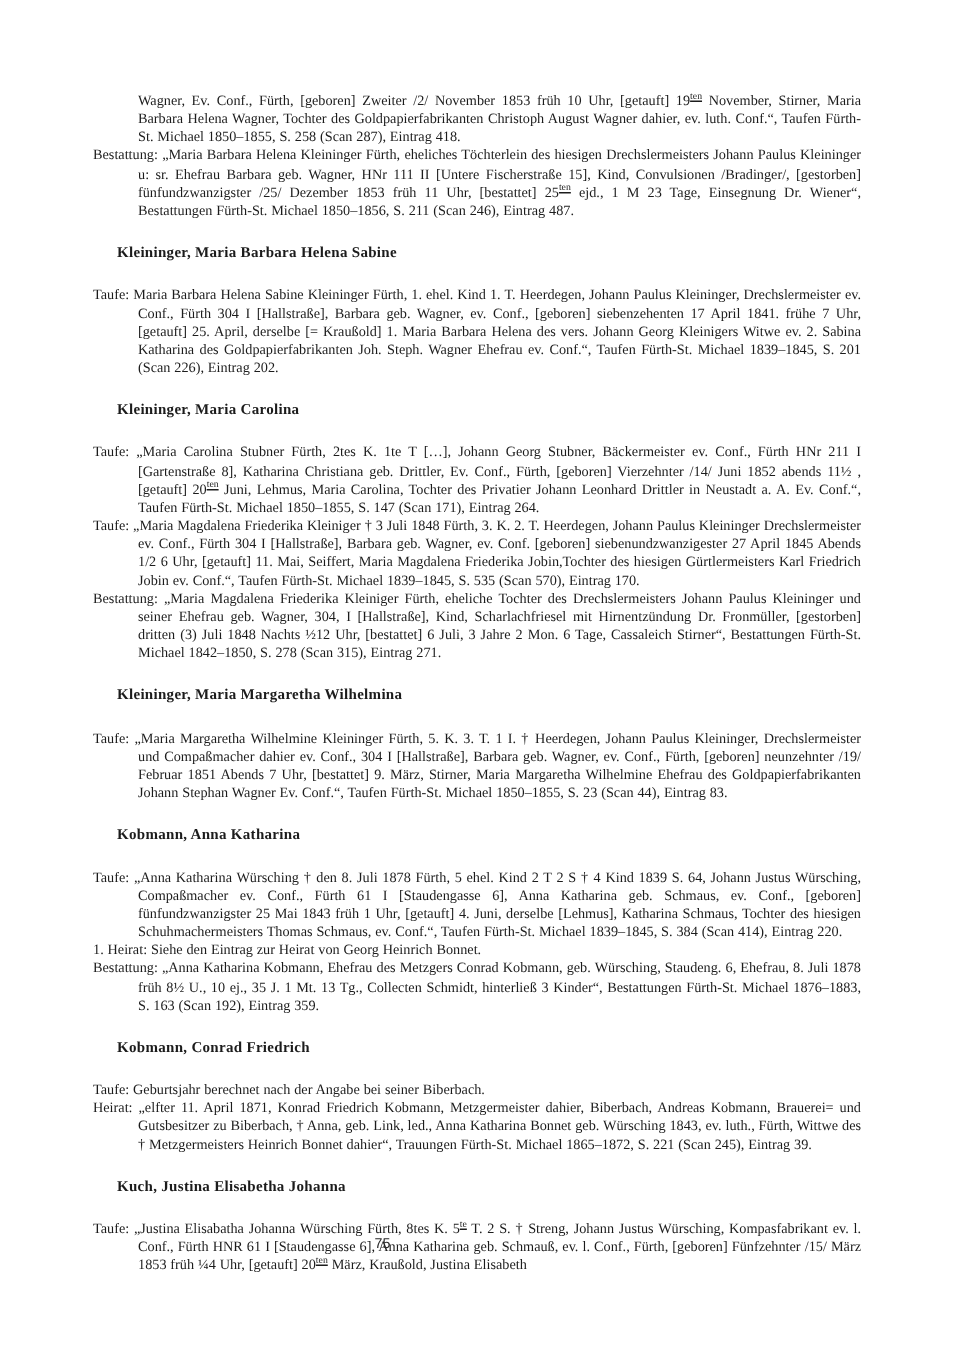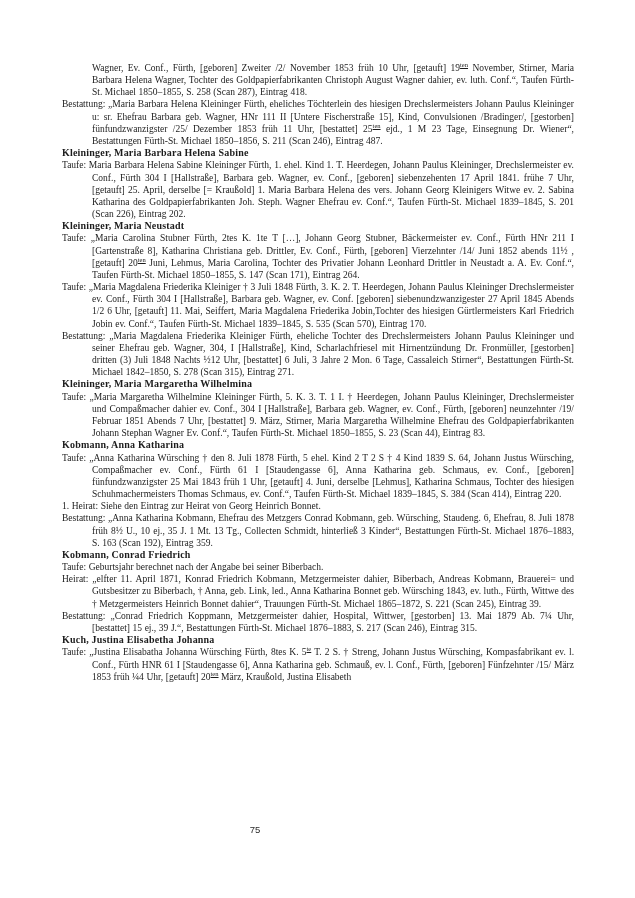--- a/index.html
+++ b/index.html
@@ -27,21 +27,21 @@
     line-height: 12.15px;
     text-align: justify;
     padding-left: 30px;
     text-indent: -30px;
     word-spacing: 0.2px;
   }
   main p.cont {
     text-indent: 0;
   }
   main h3 {
-    margin: 0;
+    margin: 16px;
     font-size: 10px;
     line-height: 12.3px;
     font-weight: bold;
     text-align: left;
     padding-left: 0;
     text-indent: 0;
     letter-spacing: 0.2px;
   }
   sup.ord {
     font-size: 6.5px;
@@ -61,33 +61,32 @@
   }
 </style>
 </head>
 <body>
 
 <main data-name="register-page">
     <p data-name="entry-paragraph-continuation" class="cont">Wagner, Ev. Conf., Fürth, [geboren] Zweiter /2/ November 1853 früh 10 Uhr, [getauft] 19<sup class="ord">ten</sup> November, Stirner, Maria Barbara Helena Wagner, Tochter des Goldpapierfabrikanten Christoph August Wagner dahier, ev. luth. Conf.“, Taufen Fürth-St. Michael 1850–1855, S. 258 (Scan 287), Eintrag 418.</p>
     <p data-name="entry-paragraph">Bestattung: „Maria Barbara Helena Kleininger Fürth, eheliches Töchterlein des hiesigen Drechslermeisters Johann Paulus Kleininger u: sr. Ehefrau Barbara geb. Wagner, HNr 111 II [Untere Fischerstraße 15], Kind, Convulsionen /Bradinger/, [gestorben] fünfundzwanzigster /25/ Dezember 1853 früh 11 Uhr, [bestattet] 25<sup class="ord">ten</sup> ejd., 1 M 23 Tage, Einsegnung Dr. Wiener“, Bestattungen Fürth-St. Michael 1850–1856, S. 211 (Scan 246), Eintrag 487.</p>
     <h3 data-name="entry-heading">Kleininger, Maria Barbara Helena Sabine</h3>
     <p data-name="entry-paragraph">Taufe: Maria Barbara Helena Sabine Kleininger Fürth, 1. ehel. Kind 1. T. Heerdegen, Johann Paulus Kleininger, Drechslermeister ev. Conf., Fürth 304 I [Hallstraße], Barbara geb. Wagner, ev. Conf., [geboren] siebenzehenten 17 April 1841. frühe 7 Uhr, [getauft] 25. April, derselbe [= Kraußold] 1. Maria Barbara Helena des vers. Johann Georg Kleinigers Witwe ev. 2. Sabina Katharina des Goldpapierfabrikanten Joh. Steph. Wagner Ehefrau ev. Conf.“, Taufen Fürth-St. Michael 1839–1845, S. 201 (Scan 226), Eintrag 202.</p>
-    <h3 data-name="entry-heading">Kleininger, Maria Neustadt</h3>
+    <h3 data-name="entry-heading">Kleininger, Maria Carolina</h3>
     <p data-name="entry-paragraph">Taufe: „Maria Carolina Stubner Fürth, 2tes K. 1te T […], Johann Georg Stubner, Bäckermeister ev. Conf., Fürth HNr 211 I [Gartenstraße 8], Katharina Christiana geb. Drittler, Ev. Conf., Fürth, [geboren] Vierzehnter /14/ Juni 1852 abends 11½ , [getauft] 20<sup class="ord">ten</sup> Juni, Lehmus, Maria Carolina, Tochter des Privatier Johann Leonhard Drittler in Neustadt a. A. Ev. Conf.“, Taufen Fürth-St. Michael 1850–1855, S. 147 (Scan 171), Eintrag 264.</p>
     <p data-name="entry-paragraph">Taufe: „Maria Magdalena Friederika Kleiniger † 3 Juli 1848 Fürth, 3. K. 2. T. Heerdegen, Johann Paulus Kleininger Drechslermeister ev. Conf., Fürth 304 I [Hallstraße], Barbara geb. Wagner, ev. Conf. [geboren] siebenundzwanzigester 27 April 1845 Abends 1/2 6 Uhr, [getauft] 11. Mai, Seiffert, Maria Magdalena Friederika Jobin,Tochter des hiesigen Gürtlermeisters Karl Friedrich Jobin ev. Conf.“, Taufen Fürth-St. Michael 1839–1845, S. 535 (Scan 570), Eintrag 170.</p>
     <p data-name="entry-paragraph">Bestattung: „Maria Magdalena Friederika Kleiniger Fürth, eheliche Tochter des Drechslermeisters Johann Paulus Kleininger und seiner Ehefrau geb. Wagner, 304, I [Hallstraße], Kind, Scharlachfriesel mit Hirnentzündung Dr. Fronmüller, [gestorben] dritten (3) Juli 1848 Nachts ½12 Uhr, [bestattet] 6 Juli, 3 Jahre 2 Mon. 6 Tage, Cassaleich Stirner“, Bestattungen Fürth-St. Michael 1842–1850, S. 278 (Scan 315), Eintrag 271.</p>
     <h3 data-name="entry-heading">Kleininger, Maria Margaretha Wilhelmina</h3>
     <p data-name="entry-paragraph">Taufe: „Maria Margaretha Wilhelmine Kleininger Fürth, 5. K. 3. T. 1 I. † Heerdegen, Johann Paulus Kleininger, Drechslermeister und Compaßmacher dahier ev. Conf., 304 I [Hallstraße], Barbara geb. Wagner, ev. Conf., Fürth, [geboren] neunzehnter /19/ Februar 1851 Abends 7 Uhr, [bestattet] 9. März, Stirner, Maria Margaretha Wilhelmine Ehefrau des Goldpapierfabrikanten Johann Stephan Wagner Ev. Conf.“, Taufen Fürth-St. Michael 1850–1855, S. 23 (Scan 44), Eintrag 83.</p>
     <h3 data-name="entry-heading">Kobmann, Anna Katharina</h3>
     <p data-name="entry-paragraph">Taufe: „Anna Katharina Würsching † den 8. Juli 1878 Fürth, 5 ehel. Kind 2 T 2 S † 4 Kind 1839 S. 64, Johann Justus Würsching, Compaßmacher ev. Conf., Fürth 61 I [Staudengasse 6], Anna Katharina geb. Schmaus, ev. Conf., [geboren] fünfundzwanzigster 25 Mai 1843 früh 1 Uhr, [getauft] 4. Juni, derselbe [Lehmus], Katharina Schmaus, Tochter des hiesigen Schuhmachermeisters Thomas Schmaus, ev. Conf.“, Taufen Fürth-St. Michael 1839–1845, S. 384 (Scan 414), Eintrag 220.</p>
     <p data-name="entry-paragraph">1. Heirat: Siehe den Eintrag zur Heirat von Georg Heinrich Bonnet.</p>
     <p data-name="entry-paragraph">Bestattung: „Anna Katharina Kobmann, Ehefrau des Metzgers Conrad Kobmann, geb. Würsching, Staudeng. 6, Ehefrau, 8. Juli 1878 früh 8½ U., 10 ej., 35 J. 1 Mt. 13 Tg., Collecten Schmidt, hinterließ 3 Kinder“, Bestattungen Fürth-St. Michael 1876–1883, S. 163 (Scan 192), Eintrag 359.</p>
     <h3 data-name="entry-heading">Kobmann, Conrad Friedrich</h3>
     <p data-name="entry-paragraph">Taufe: Geburtsjahr berechnet nach der Angabe bei seiner Biberbach.</p>
     <p data-name="entry-paragraph">Heirat: „elfter 11. April 1871, Konrad Friedrich Kobmann, Metzgermeister dahier, Biberbach, Andreas Kobmann, Brauerei= und Gutsbesitzer zu Biberbach, † Anna, geb. Link, led., Anna Katharina Bonnet geb. Würsching 1843, ev. luth., Fürth, Wittwe des † Metzgermeisters Heinrich Bonnet dahier“, Trauungen Fürth-St. Michael 1865–1872, S. 221 (Scan 245), Eintrag 39.</p>
-    <p data-name="entry-paragraph">Bestattung: „Conrad Friedrich Koppmann, Metzgermeister dahier, Hospital, Wittwer, [gestorben] 13. Mai 1879 Ab. 7¼ Uhr, [bestattet] 15 ej., 39 J.“, Bestattungen Fürth-St. Michael 1876–1883, S. 217 (Scan 246), Eintrag 315.</p>
     <h3 data-name="entry-heading">Kuch, Justina Elisabetha Johanna</h3>
     <p data-name="entry-paragraph">Taufe: „Justina Elisabatha Johanna Würsching Fürth, 8tes K. 5<sup class="ord">te</sup> T. 2 S. † Streng, Johann Justus Würsching, Kompasfabrikant ev. l. Conf., Fürth HNR 61 I [Staudengasse 6], Anna Katharina geb. Schmauß, ev. l. Conf., Fürth, [geboren] Fünfzehnter /15/ März 1853 früh ¼4 Uhr, [getauft] 20<sup class="ord">ten</sup> März, Kraußold, Justina Elisabeth</p>
   </main>
 
 <footer data-name="page-footer">
   <span data-name="page-number">75</span>
 </footer>
 
 </body></html>

